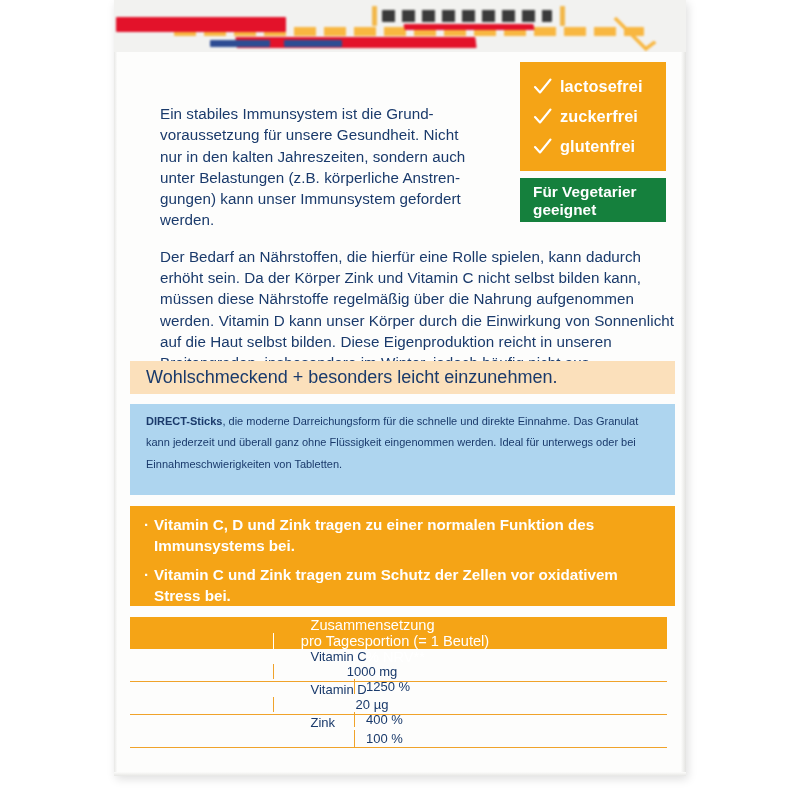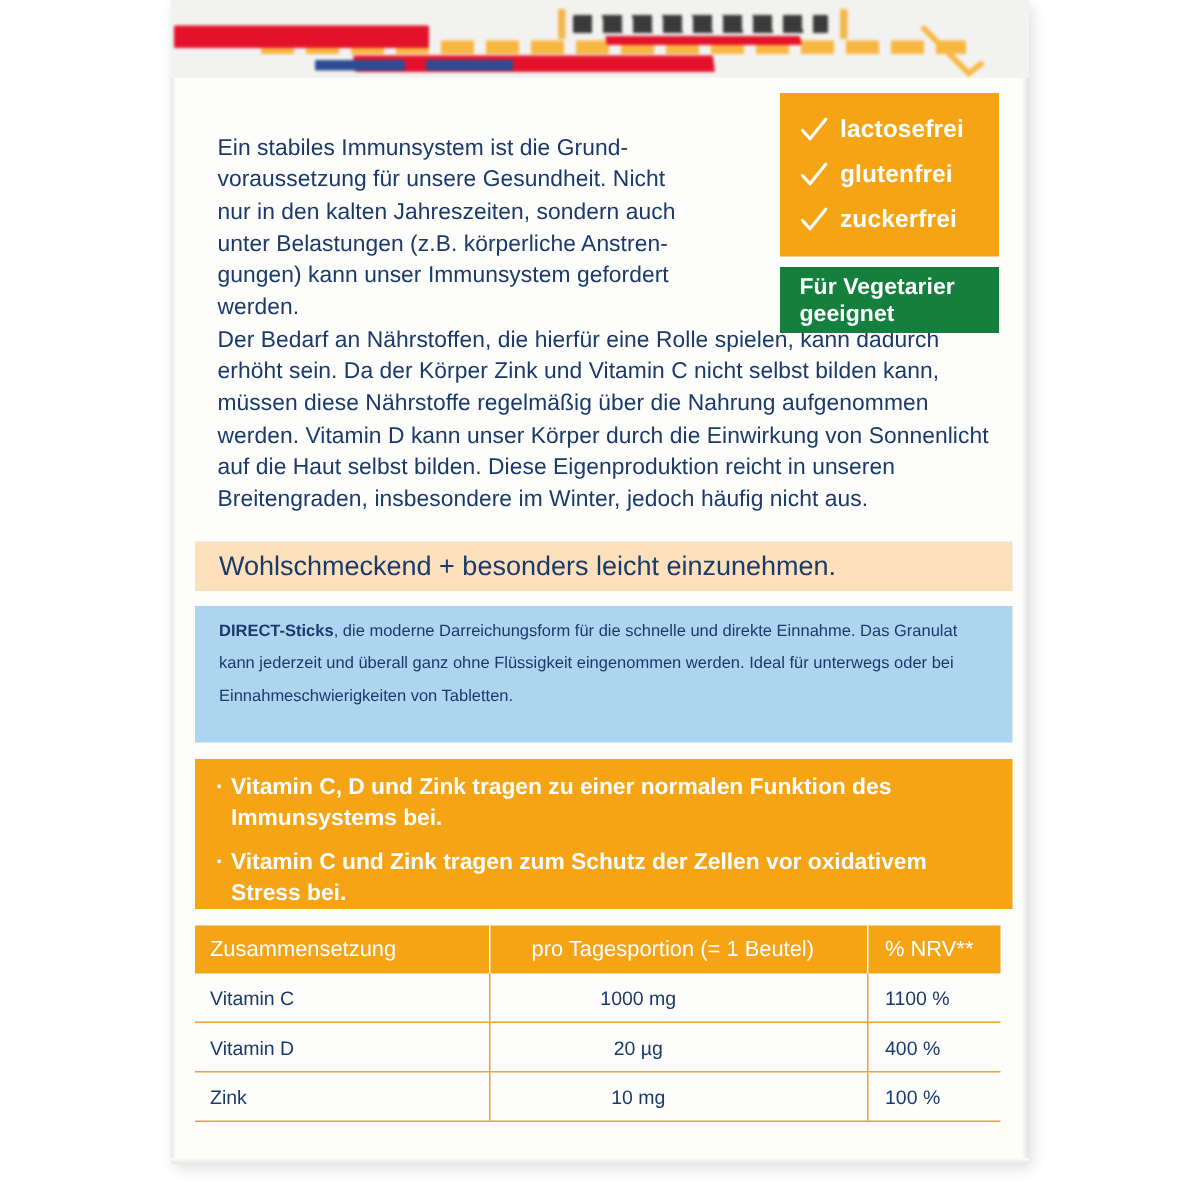--- a/index.html
+++ b/index.html
@@ -125,21 +125,21 @@
   .body-copy {
     position: absolute;
     left: 145px;
     top: 88px;
     width: 360px;
     color: #1a3a6b;
     font-size: 15.2px;
     line-height: 21.3px;
     letter-spacing: 0.05px;
   }
-  .body-copy p { margin: 0; }
+  .body-copy p { margin: 15px; }
   .body-copy .para2 { width: 520px; }
 
   
   .badge-free {
     position: absolute;
     left: 520px;
     top: 62px;
     width: 146px;
     height: 109px;
     background: #f5a416;
@@ -242,20 +242,21 @@
     position: absolute;
     left: 130px;
     top: 617px;
     width: 537px;
   }
   .nrow {
     display: flex;
     height: 33px;
     align-items: center;
     box-sizing: border-box;
+    flex-direction: column;
   }
   .nrow.head {
     background: #f5a416;
     color: #ffffff;
     font-size: 14.6px;
     height: 32px;
   }
   .nrow.item {
     color: #1a3a6b;
     font-size: 13px;
@@ -339,29 +340,29 @@
           </svg>
       </span>
       <span>lactosefrei</span>
     </div>
     <div class="free-row">
       <span class="check">
         <svg width="19" height="19" viewBox="0 0 19 19">
             <path d="M2 10 L7 15.5 L17.5 2.5" fill="none" stroke="#ffffff" stroke-width="2.1" stroke-linecap="round" stroke-linejoin="round"></path>
           </svg>
       </span>
-      <span>glutenfrei</span>
+      <span>zuckerfrei</span>
     </div>
     <div class="free-row">
       <span class="check">
         <svg width="19" height="19" viewBox="0 0 19 19">
             <path d="M2 10 L7 15.5 L17.5 2.5" fill="none" stroke="#ffffff" stroke-width="2.1" stroke-linecap="round" stroke-linejoin="round"></path>
           </svg>
       </span>
-      <span>zuckerfrei</span>
+      <span>glutenfrei</span>
     </div>
   </div>
 
   <div class="badge-veg">
     <div>Für Vegetarier</div>
     <div>geeignet</div>
   </div>
 
   <div class="strip-taste">Wohlschmeckend + besonders leicht einzunehmen.</div>
 
@@ -382,28 +383,27 @@
 
   <div class="nutri">
     <div class="nrow head">
       <div class="c1">Zusammensetzung</div>
       <div class="c2">pro Tagesportion (= 1 Beutel)</div>
       <div class="c3">% NRV**</div>
     </div>
     <div class="nrow item">
       <div class="c1">Vitamin C</div>
       <div class="c2">1000 mg</div>
-      <div class="c3">1100 %</div>
+      <div class="c3">1250 %</div>
     </div>
     <div class="nrow item">
       <div class="c1">Vitamin D</div>
       <div class="c2">20  µg</div>
       <div class="c3">400 %</div>
     </div>
     <div class="nrow item">
       <div class="c1">Zink</div>
-      <div class="c2">10 mg</div>
       <div class="c3">100 %</div>
     </div>
   </div>
 
 
 </div>
 
 </body></html>

